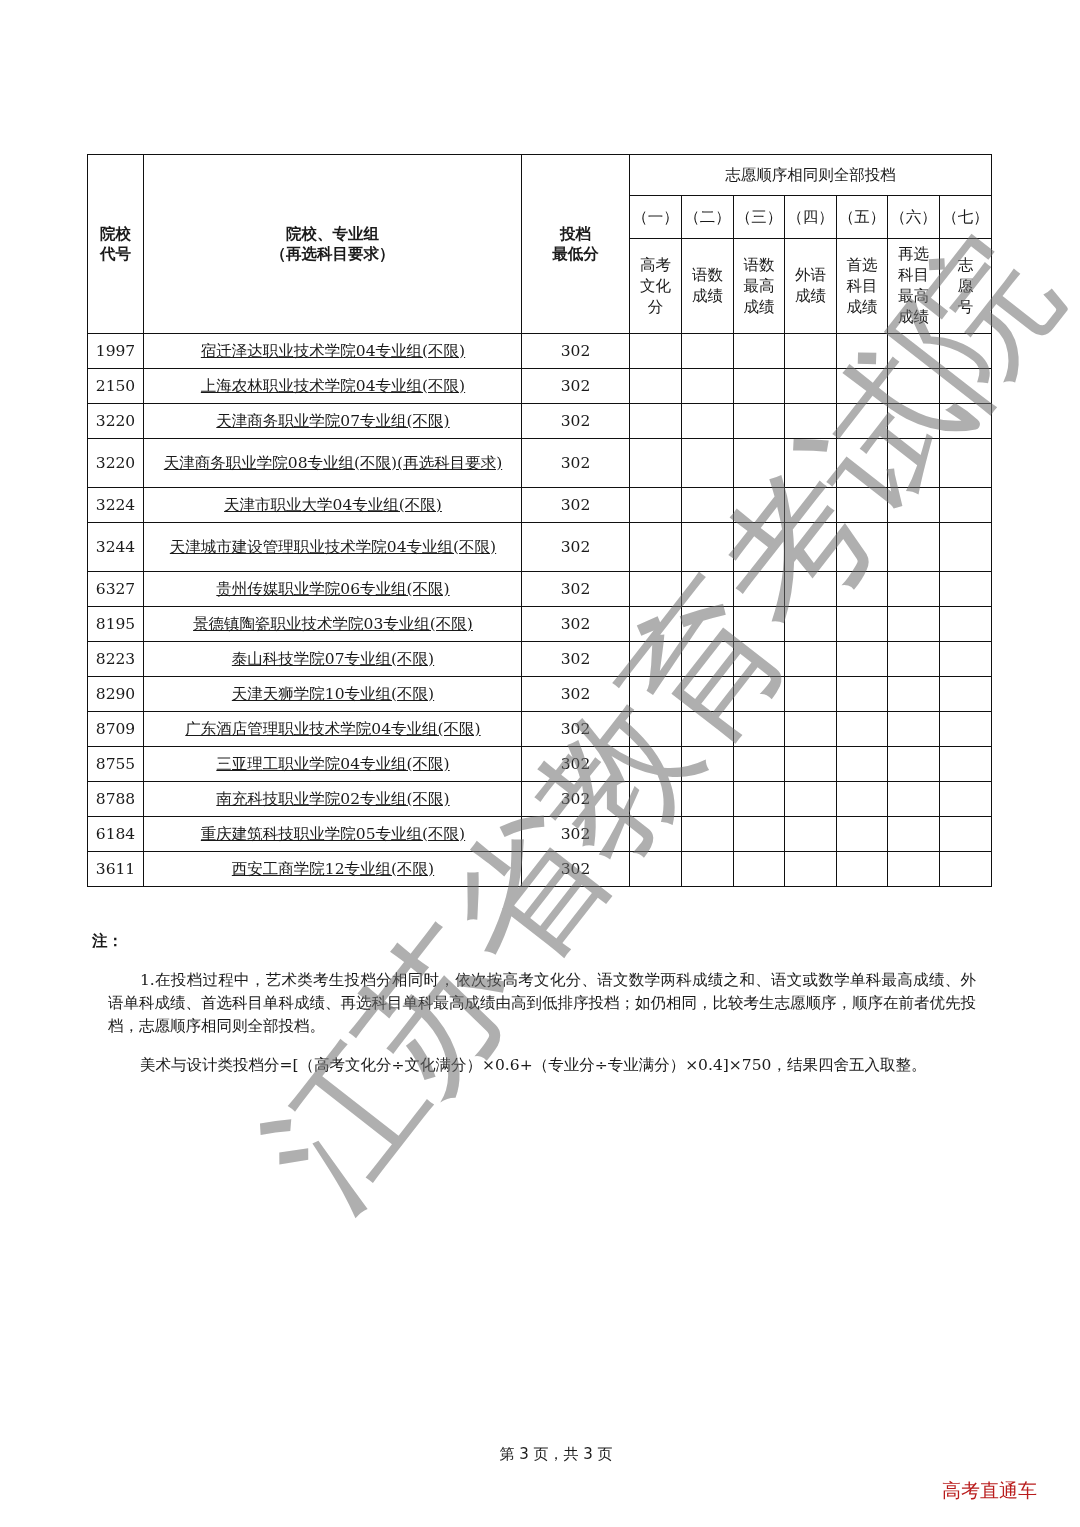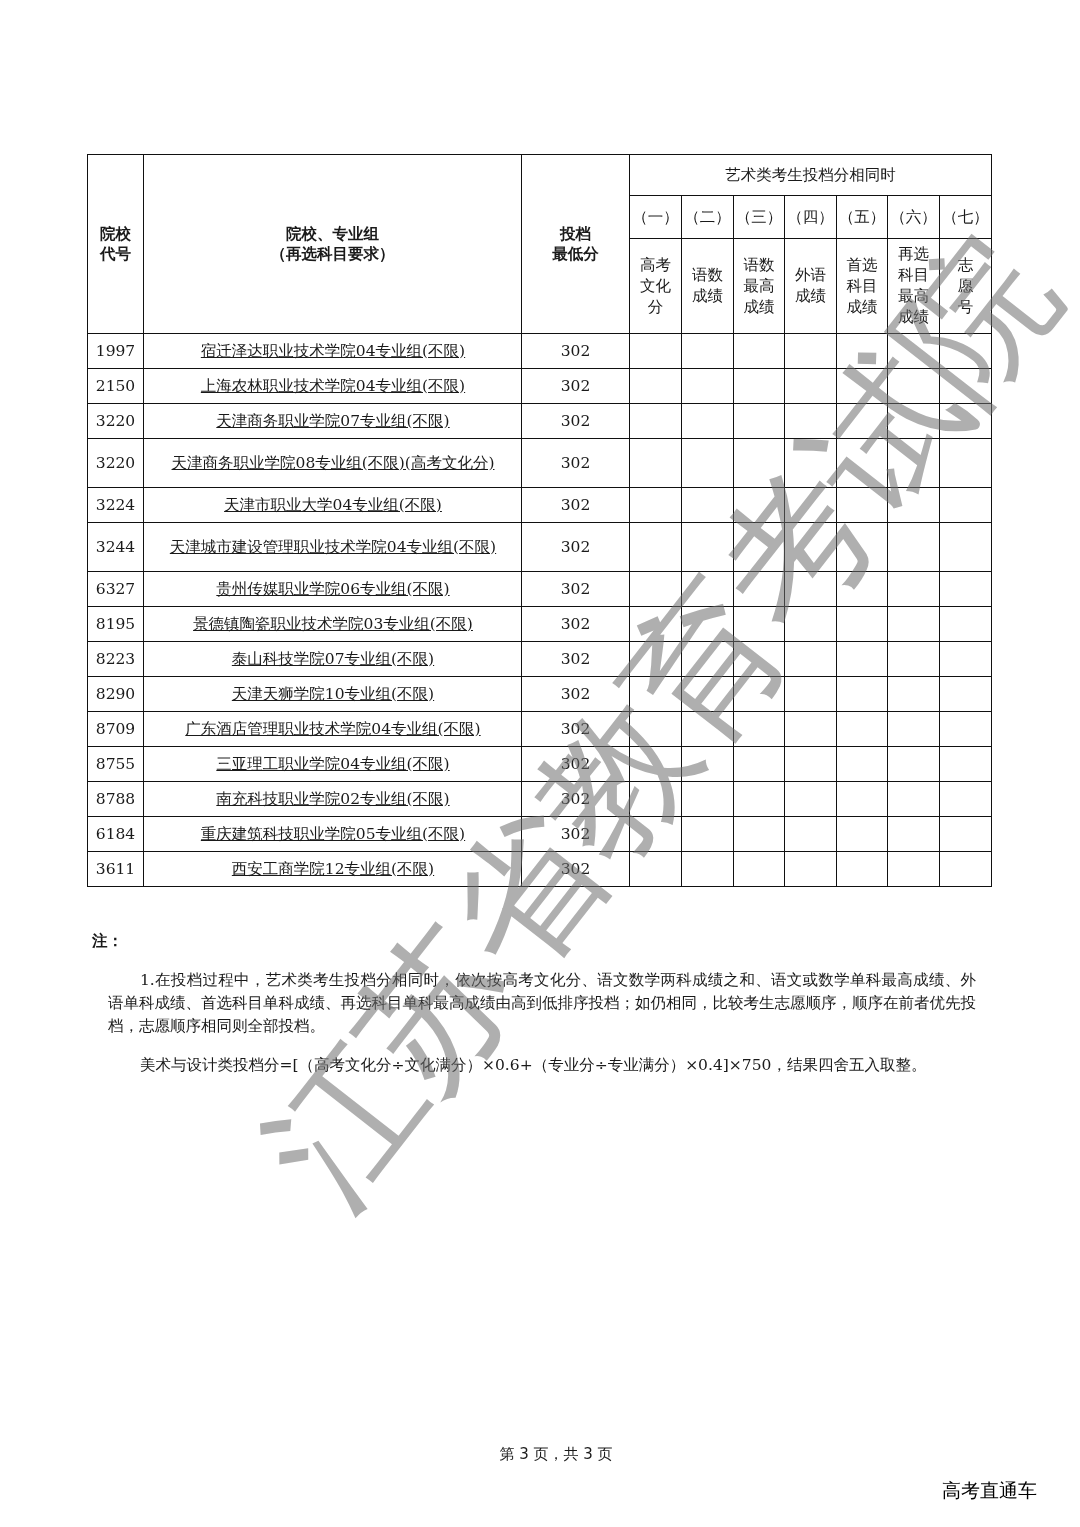--- a/index.html
+++ b/index.html
@@ -19,21 +19,21 @@
   td.name { text-align: left; padding-left: 5px !important; padding-right: 4px !important; line-height: 21px; font-size: 16px; text-decoration: underline; }
   td.score { font-size: 15.5px; }
   tr.r1 td { height: 34px; }
   tr.r2 td { height: 48px; }
   .notes { position: absolute; left: 92px; top: 930px; width: 900px; font-size: 15.5px; line-height: 23px; }
   .notes .title { font-weight: bold; font-family: "DejaVu Sans", "Liberation Sans", sans-serif; }
   .notes p { margin: 16px; text-indent: 32px; text-align: justify; }
   .footer { position: absolute; left: 16px; width: 1080px; top: 1445px; text-align: center;
             font-family: "DejaVu Sans", "Liberation Sans", sans-serif; font-size: 15px; }
   .brand { position: absolute; left: 942px; top: 1478px; font-family: "DejaVu Sans", "Liberation Sans", sans-serif;
-           font-size: 19px; color: #000000; }
+           font-size: 19px; color: #b91c1c; }
   .watermark { position: absolute; left: 110px; top: 690px; transform: rotate(-52deg);
                transform-origin: 50% 50%; width: 1000px; text-align: center;
                font-family: "DejaVu Sans", "Liberation Sans", sans-serif; font-size: 150px;
                color: rgba(110,110,110,0.55); letter-spacing: -4px; pointer-events: none; white-space: nowrap; }
 </style>
 </head>
 <body>
 
 <div class="page">
 
@@ -57,21 +57,21 @@
           <div>代号</div>
         </th>
         <th class="hdr bold" rowspan="3">
           <div>院校、专业组</div>
           <div>（再选科目要求）</div>
         </th>
         <th class="hdr bold" rowspan="3">
           <div>投档</div>
           <div>最低分</div>
         </th>
-        <th class="hdr group" colspan="7">艺术类考生投档分相同时</th>
+        <th class="hdr group" colspan="7">志愿顺序相同则全部投档</th>
       </tr>
       <tr id="num-row">
           <th class="hdr num">（一）</th>
           <th class="hdr num">（二）</th>
           <th class="hdr num">（三）</th>
           <th class="hdr num">（四）</th>
           <th class="hdr num">（五）</th>
           <th class="hdr num">（六）</th>
           <th class="hdr num">（七）</th>
         </tr>
@@ -144,21 +144,21 @@
           <td class="blank"></td>
           <td class="blank"></td>
           <td class="blank"></td>
           <td class="blank"></td>
           <td class="blank"></td>
           <td class="blank"></td>
           <td class="blank"></td>
         </tr>
         <tr class="r2">
           <td class="code">3220</td>
-          <td class="name">天津商务职业学院08专业组(不限)(高考文化分)</td>
+          <td class="name">天津商务职业学院08专业组(不限)(再选科目要求)</td>
           <td class="score">302</td>
           <td class="blank"></td>
           <td class="blank"></td>
           <td class="blank"></td>
           <td class="blank"></td>
           <td class="blank"></td>
           <td class="blank"></td>
           <td class="blank"></td>
         </tr>
         <tr class="r1">

